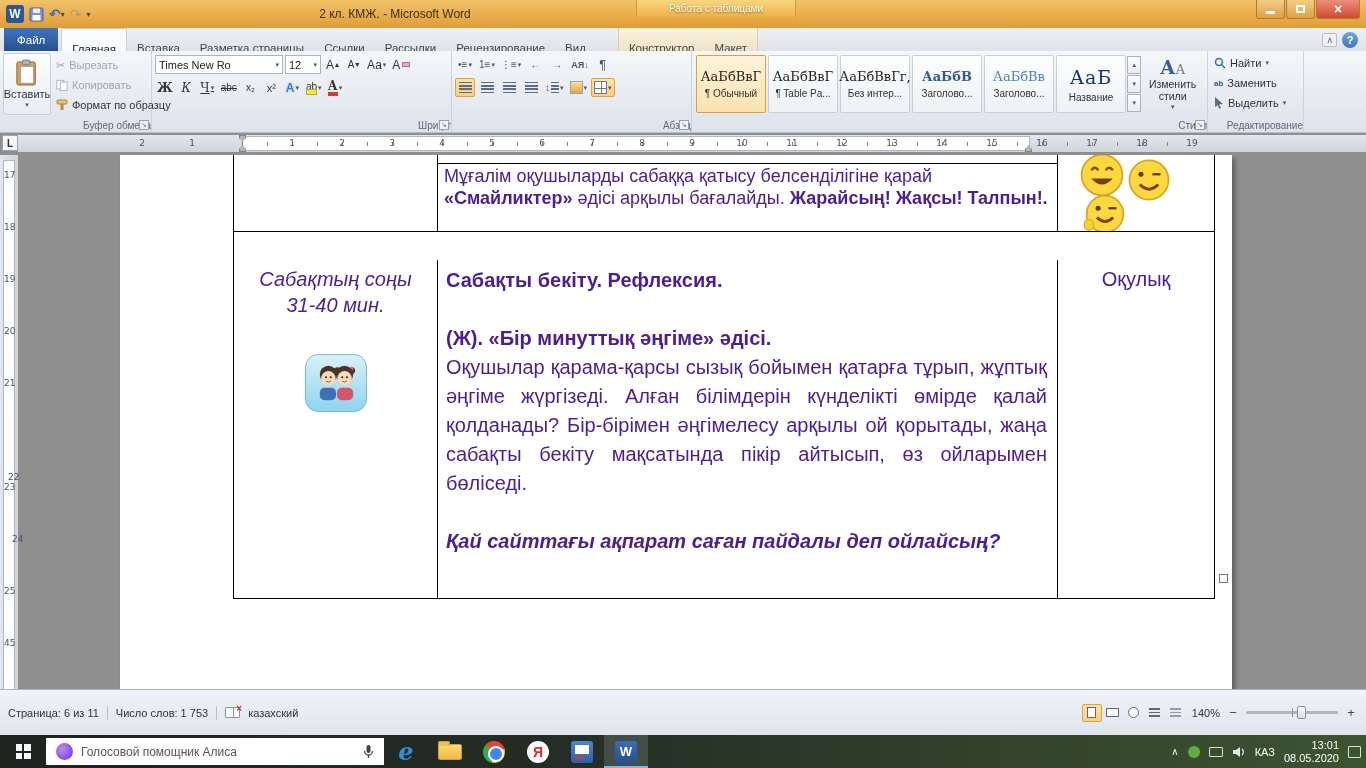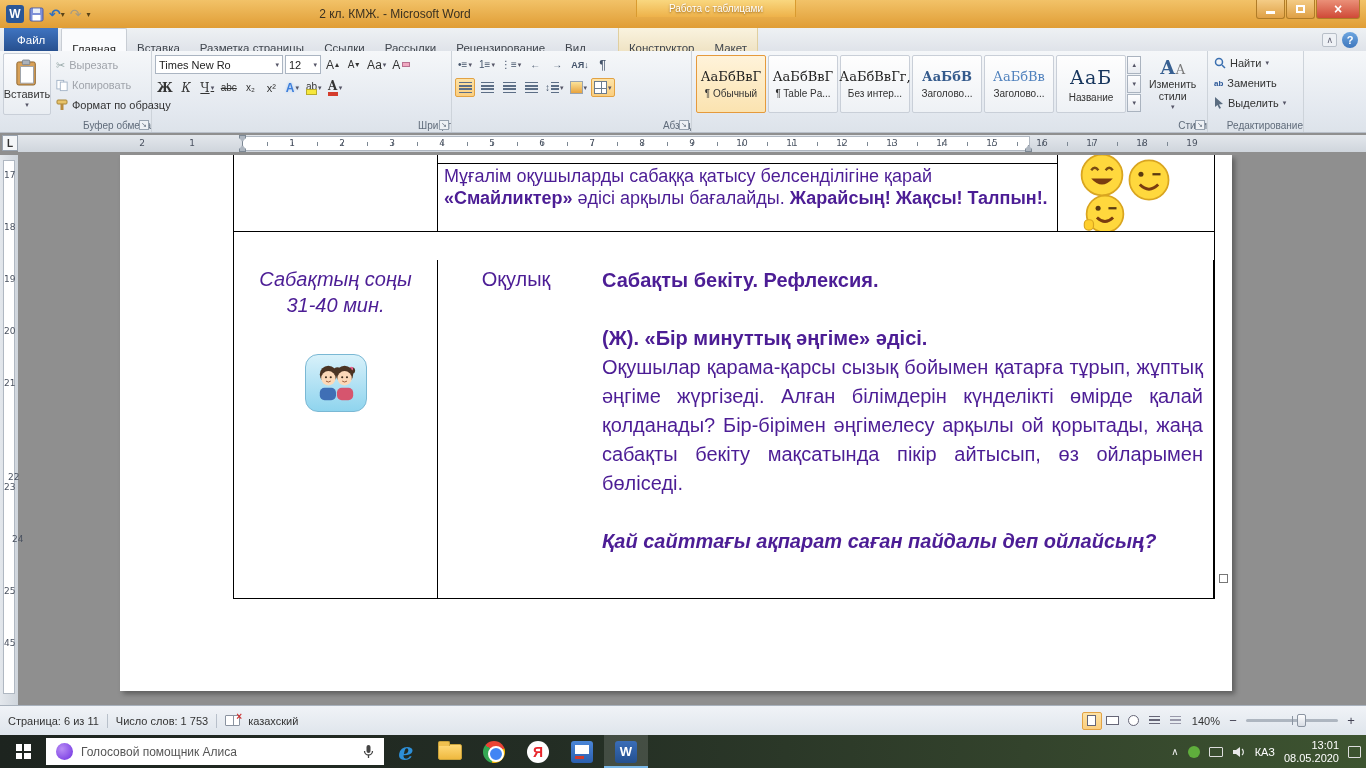--- a/index.html
+++ b/index.html
@@ -126,21 +126,21 @@
   .sm{position:absolute;}
   .stage{padding-top:6px;text-align:center;font-size:20px;line-height:26px;}
   .kids-badge{width:62px;height:58px;margin:36px auto 0;background:linear-gradient(#d8f1fa,#8fd4ee);border:1px solid #7ab8d4;border-radius:13px;display:flex;align-items:center;justify-content:center;}
   .cellmain{padding:6px 10px 0 8px;font-size:20px;line-height:29px;}
   .dblank{height:29px;}
   .dbody{text-align:justify;}
   .resource{padding-top:8px;text-align:center;font-size:20px;}
   .tbl-handle{position:absolute;left:1099px;top:419px;width:9px;height:9px;background:#fff;border:1px solid #777;}
 
   
-  .status{position:absolute;left:0;right:0;bottom:33px;height:30px;background:linear-gradient(#f0f3f7,#dfe5ec);border-top:1px solid #a9b2bd;display:flex;align-items:center;font-size:11px;color:#333;padding:0 8px;gap:8px;}
+  .status{position:absolute;left:0;right:0;bottom:33px;height:46px;background:linear-gradient(#f0f3f7,#dfe5ec);border-top:1px solid #a9b2bd;display:flex;align-items:center;font-size:11px;color:#333;padding:0 8px;gap:8px;}
   .ssep{width:1px;height:14px;background:#b8c0ca;}
   .book-ic{position:relative;width:15px;height:11px;background:#fff;border:1px solid #8a93a0;border-radius:1px;}
   .book-ic::before{content:"";position:absolute;left:7px;top:0;bottom:0;width:1px;background:#8a93a0;}
   .book-ic::after{content:"×";position:absolute;right:-3px;top:-5px;color:#c33;font-size:10px;font-weight:bold;}
   .sright{margin-left:auto;display:flex;align-items:center;gap:6px;}
   .views{display:flex;gap:1px;}
   .vbtn{width:20px;height:18px;border:1px solid transparent;display:flex;align-items:center;justify-content:center;border-radius:2px;}
   .vbtn.on{background:linear-gradient(#fde3a7,#fbce7e);border-color:#e2a243;}
   .vg-page{width:9px;height:11px;background:#fff;border:1px solid #667;}
   .vg-read{width:13px;height:9px;background:#fff;border:1px solid #667;}
@@ -559,32 +559,32 @@
                 <circle cx="33" cy="13" r="9" fill="#4a3423"></circle>
                 <circle cx="33" cy="17" r="7.5" fill="#fcd9b8"></circle>
                 <circle cx="30.5" cy="16" r="1.1" fill="#3a2a1a"></circle>
                 <circle cx="35.5" cy="16" r="1.1" fill="#3a2a1a"></circle>
                 <path d="M30.5 20 q2.5 2 5 0" fill="none" stroke="#9a5a3a" stroke-width="1"></path>
                 <rect x="7" y="27" width="17" height="13" rx="5" fill="#3f6fb5"></rect>
                 <rect x="25" y="27" width="17" height="13" rx="5" fill="#d6556e"></rect>
               </svg>
             </div>
           </div>
-          <div class="tc tc3">
-            <div class="resource">Оқулық</div>
-          </div>
           <div class="tc tc2">
             <div class="cellmain">
               <div class="b">Сабақты бекіту. Рефлексия.</div>
               <div class="dblank"></div>
               <div class="b">(Ж). «Бір минуттық  әңгіме» әдісі.</div>
               <div class="dbody">Оқушылар қарама-қарсы сызық бойымен қатарға тұрып, жұптық әңгіме жүргізеді.  Алған білімдерін күнделікті өмірде қалай қолданады? Бір-бірімен әңгімелесу арқылы ой қорытады, жаңа сабақты бекіту мақсатында пікір айтысып, өз ойларымен бөліседі.</div>
               <div class="dblank"></div>
               <div class="b i">Қай сайттағы ақпарат саған пайдалы деп ойлайсың?</div>
             </div>
+          </div>
+          <div class="tc tc3">
+            <div class="resource">Оқулық</div>
           </div>
         </div>
       </div>
       <div class="tbl-handle"></div>
     </div>
   </div>
 
   <div class="status">
     <span>Страница: 6 из 11</span>
     <span class="ssep"></span>

